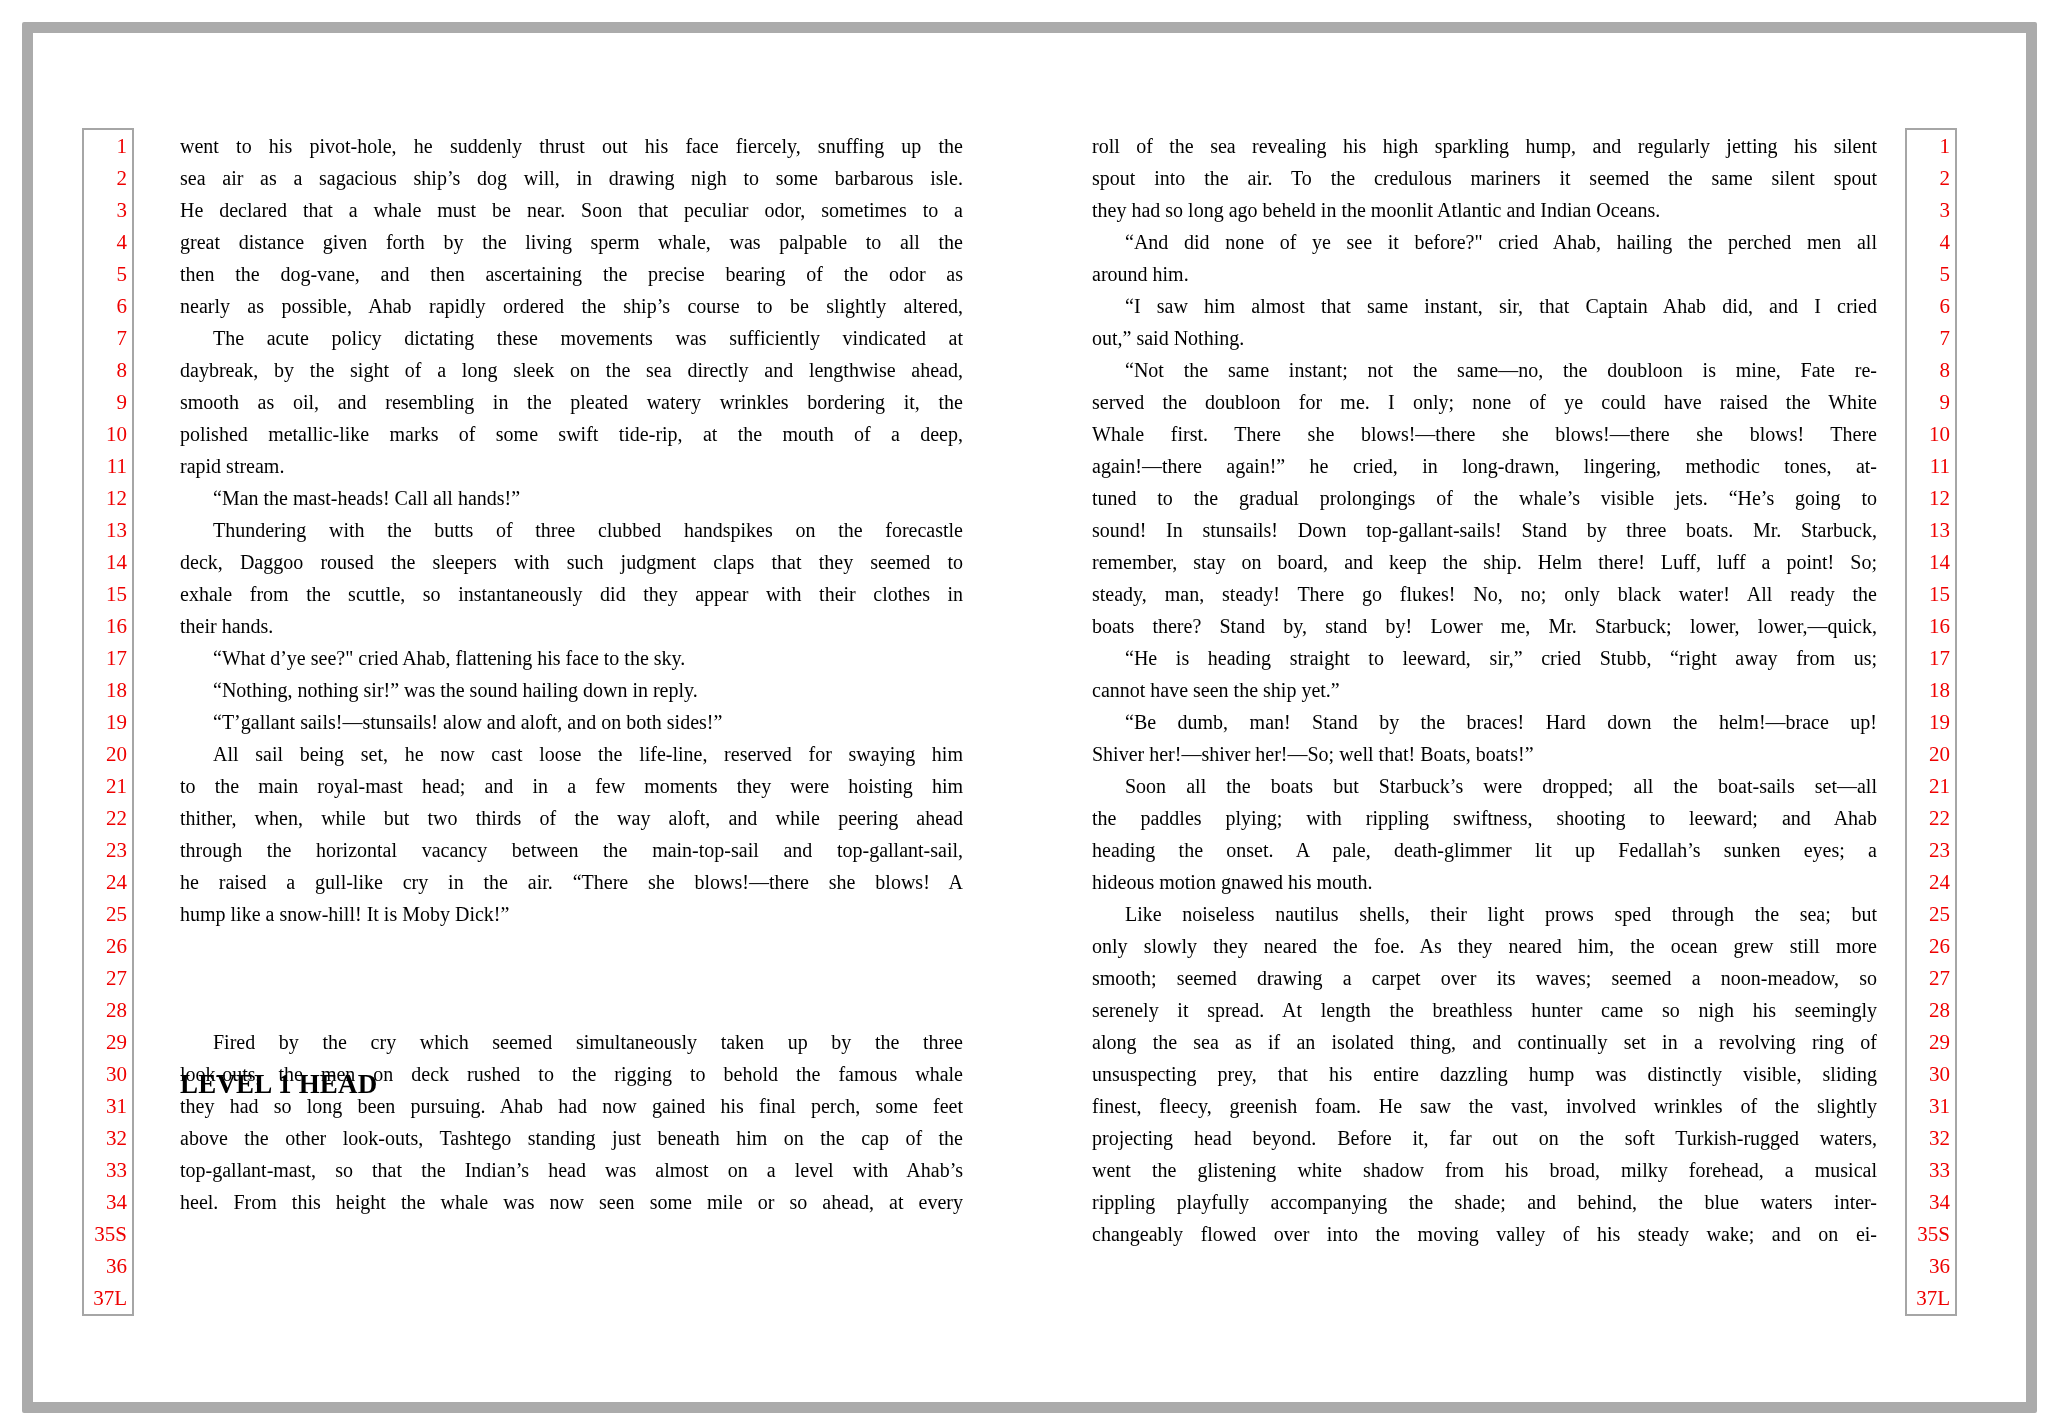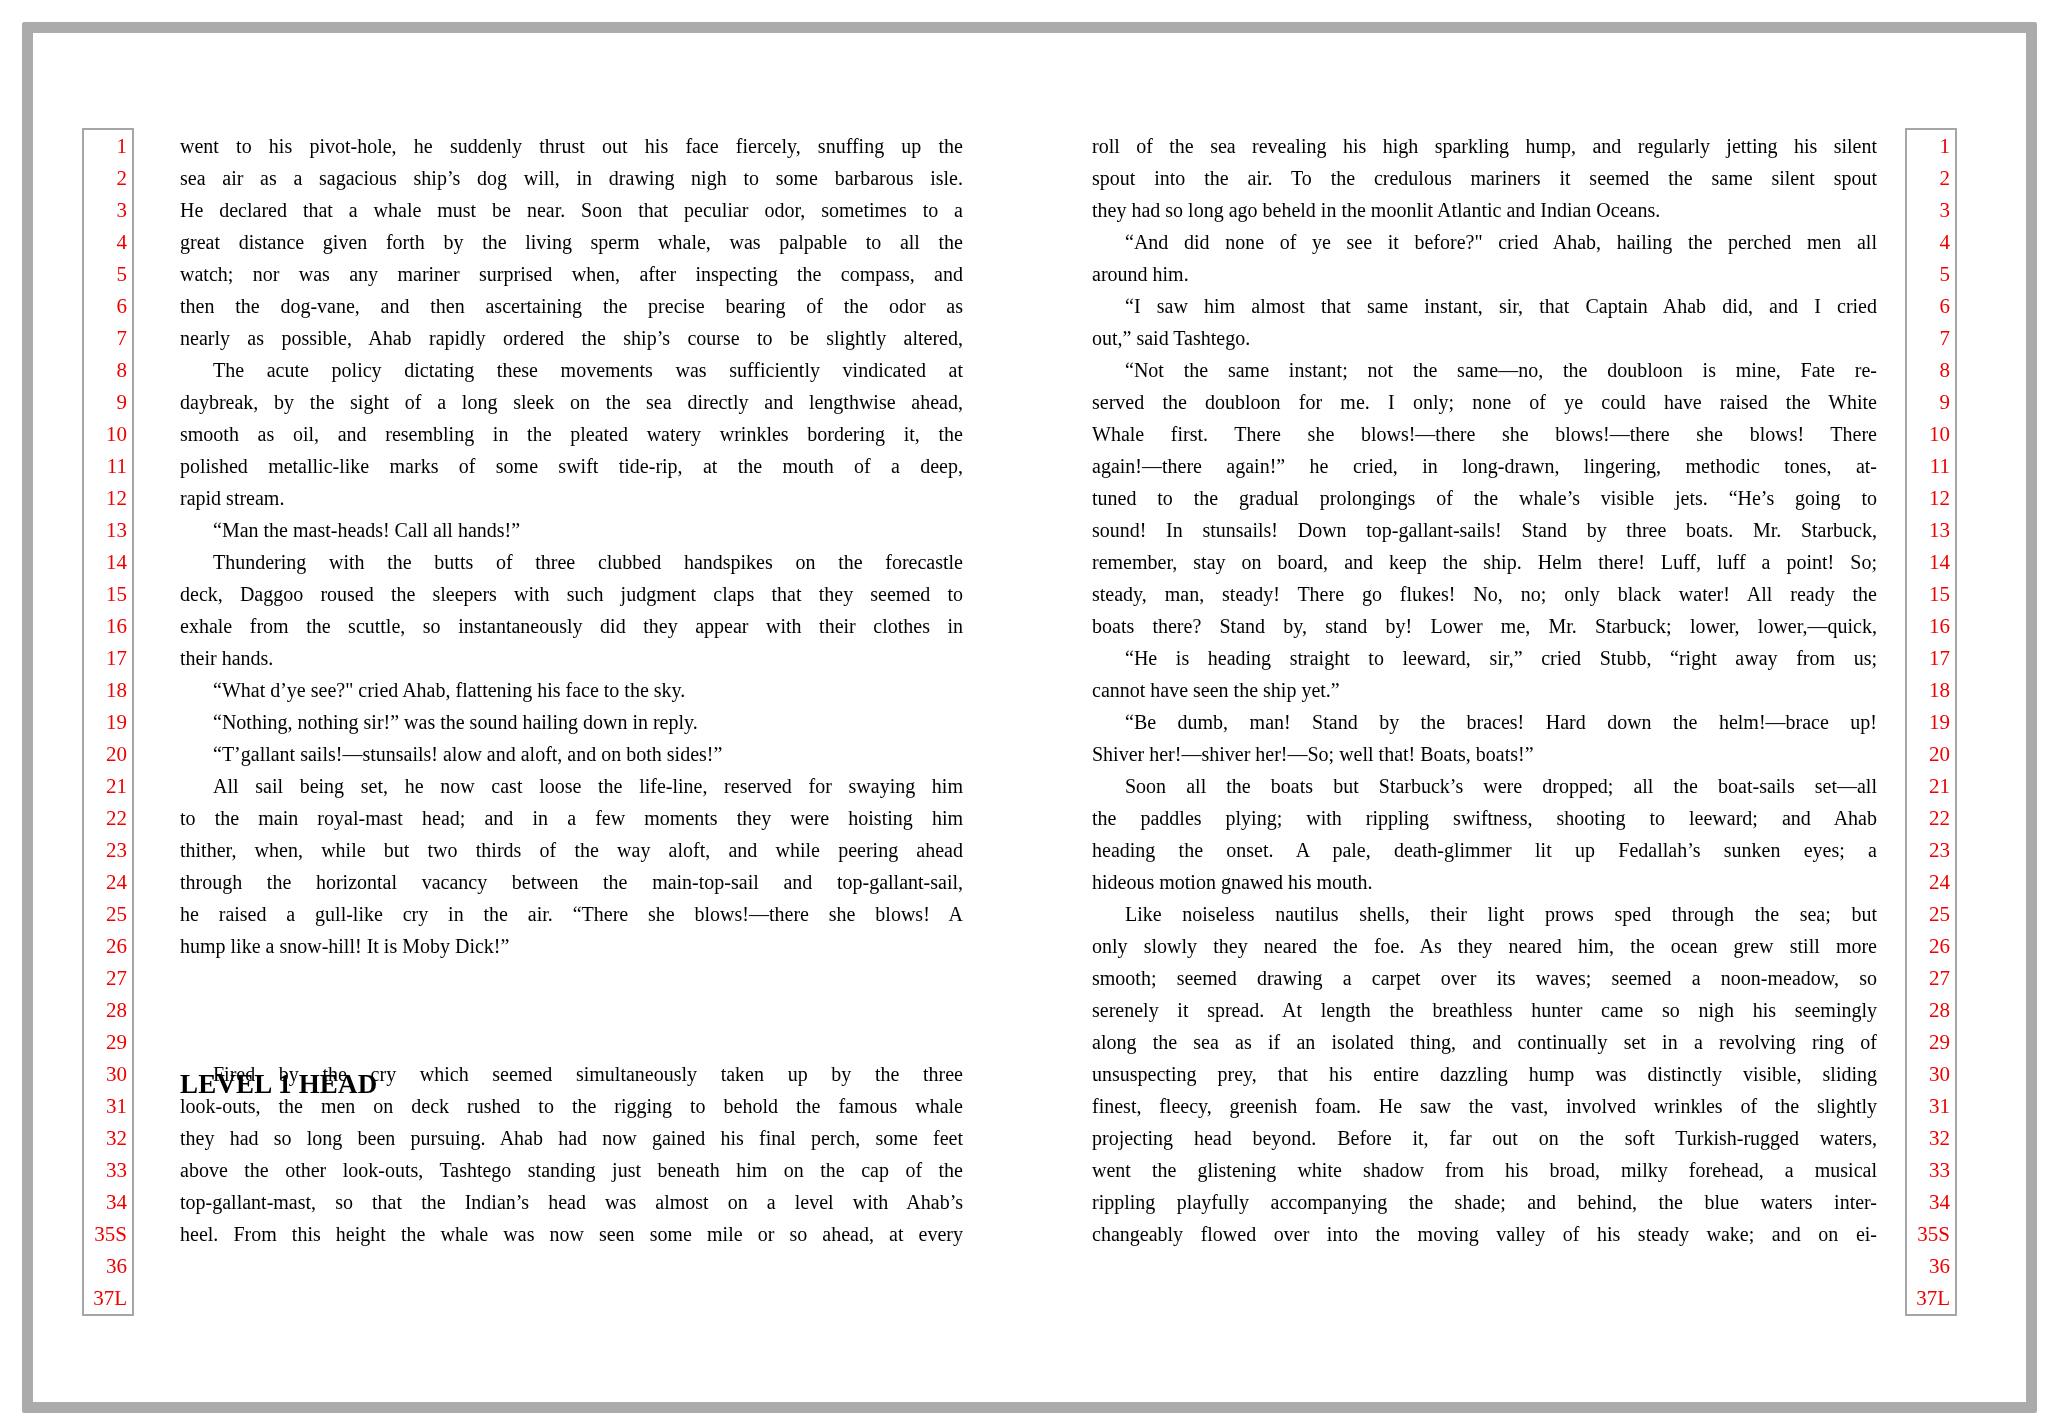--- a/index.html
+++ b/index.html
@@ -108,21 +108,20 @@
       <div class="num">35S</div>
       <div class="num">36</div>
       <div class="num">37L</div>
     </div>
 
   <div class="text-col text-left" id="col-left">
       <div class="slot justify">went to his pivot-hole, he suddenly thrust out his face fiercely, snuffing up the</div>
       <div class="slot justify">sea air as a sagacious ship’s dog will, in drawing nigh to some barbarous isle.</div>
       <div class="slot justify">He declared that a whale must be near. Soon that peculiar odor, sometimes to a</div>
       <div class="slot justify">great distance given forth by the living sperm whale, was palpable to all the</div>
-      <div class="slot justify">watch; nor was any mariner surprised when, after inspecting the compass, and</div>
       <div class="slot justify">then the dog-vane, and then ascertaining the precise bearing of the odor as</div>
       <div class="slot justify">nearly as possible, Ahab rapidly ordered the ship’s course to be slightly altered,</div>
       <div class="slot justify indent">The acute policy dictating these movements was sufficiently vindicated at</div>
       <div class="slot justify">daybreak, by the sight of a long sleek on the sea directly and lengthwise ahead,</div>
       <div class="slot justify">smooth as oil, and resembling in the pleated watery wrinkles bordering it, the</div>
       <div class="slot justify">polished metallic-like marks of some swift tide-rip, at the mouth of a deep,</div>
       <div class="slot">rapid stream.</div>
       <div class="slot indent">“Man the mast-heads! Call all hands!”</div>
       <div class="slot justify indent">Thundering with the butts of three clubbed handspikes on the forecastle</div>
       <div class="slot justify">deck, Daggoo roused the sleepers with such judgment claps that they seemed to</div>
@@ -151,21 +150,21 @@
 
   <div class="heading">LEVEL 1 HEAD</div>
 
   <div class="text-col text-right" id="col-right">
       <div class="slot justify">roll of the sea revealing his high sparkling hump, and regularly jetting his silent</div>
       <div class="slot justify">spout into the air. To the credulous mariners it seemed the same silent spout</div>
       <div class="slot">they had so long ago beheld in the moonlit Atlantic and Indian Oceans.</div>
       <div class="slot justify indent">“And did none of ye see it before?" cried Ahab, hailing the perched men all</div>
       <div class="slot">around him.</div>
       <div class="slot justify indent">“I saw him almost that same instant, sir, that Captain Ahab did, and I cried</div>
-      <div class="slot">out,” said Tashtego.</div>
+      <div class="slot">out,” said Nothing.</div>
       <div class="slot justify indent">“Not the same instant; not the same—no, the doubloon is mine, Fate re-</div>
       <div class="slot justify">served the doubloon for me. I only; none of ye could have raised the White</div>
       <div class="slot justify">Whale first. There she blows!—there she blows!—there she blows! There</div>
       <div class="slot justify">again!—there again!” he cried, in long-drawn, lingering, methodic tones, at-</div>
       <div class="slot justify">tuned to the gradual prolongings of the whale’s visible jets. “He’s going to</div>
       <div class="slot justify">sound! In stunsails! Down top-gallant-sails! Stand by three boats. Mr. Starbuck,</div>
       <div class="slot justify">remember, stay on board, and keep the ship. Helm there! Luff, luff a point! So;</div>
       <div class="slot justify">steady, man, steady! There go flukes! No, no; only black water! All ready the</div>
       <div class="slot justify">boats there? Stand by, stand by! Lower me, Mr. Starbuck; lower, lower,—quick,</div>
       <div class="slot justify indent">“He is heading straight to leeward, sir,” cried Stubb, “right away from us;</div>

